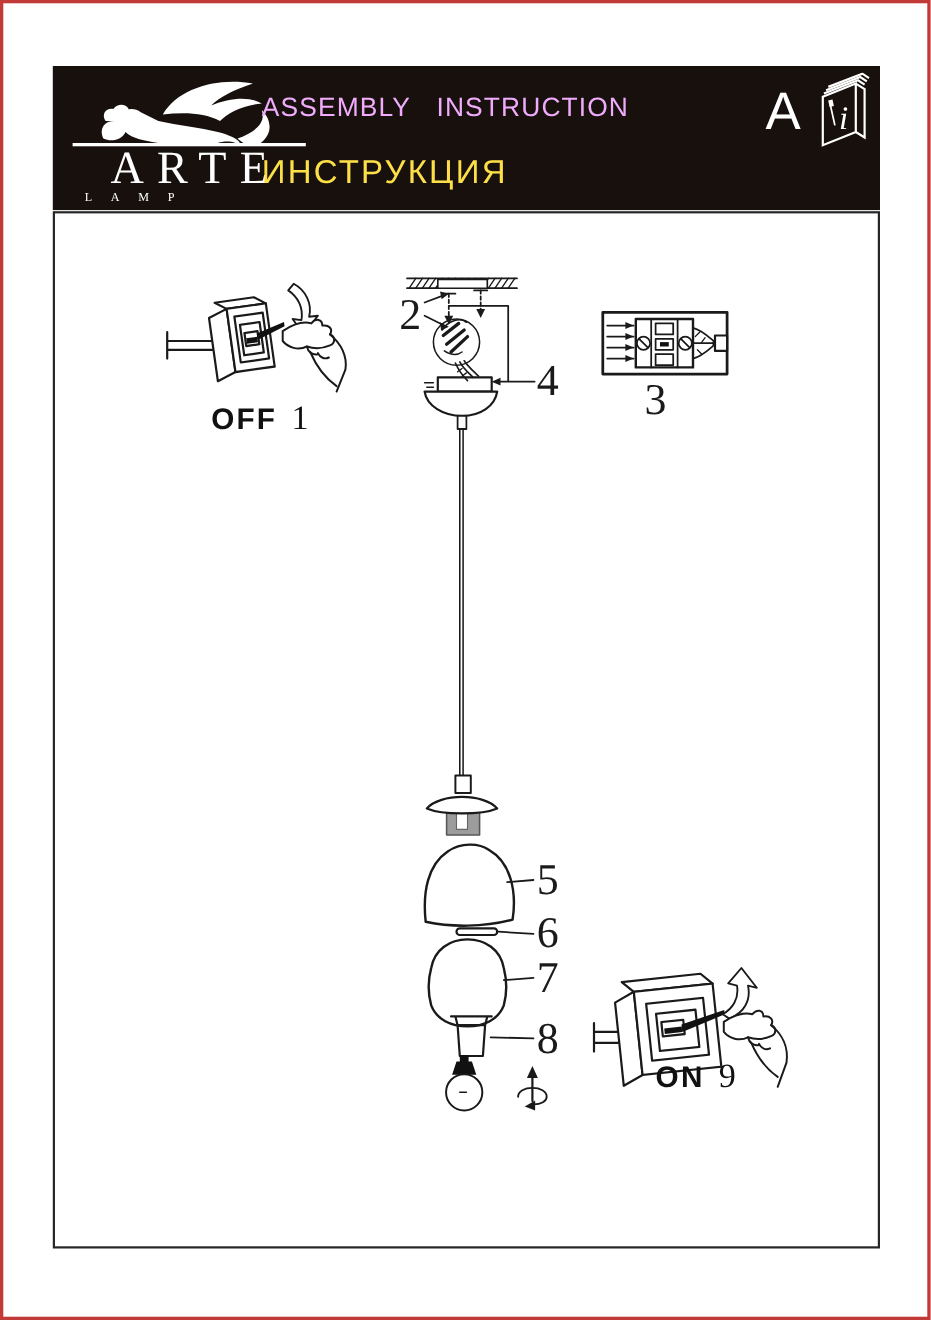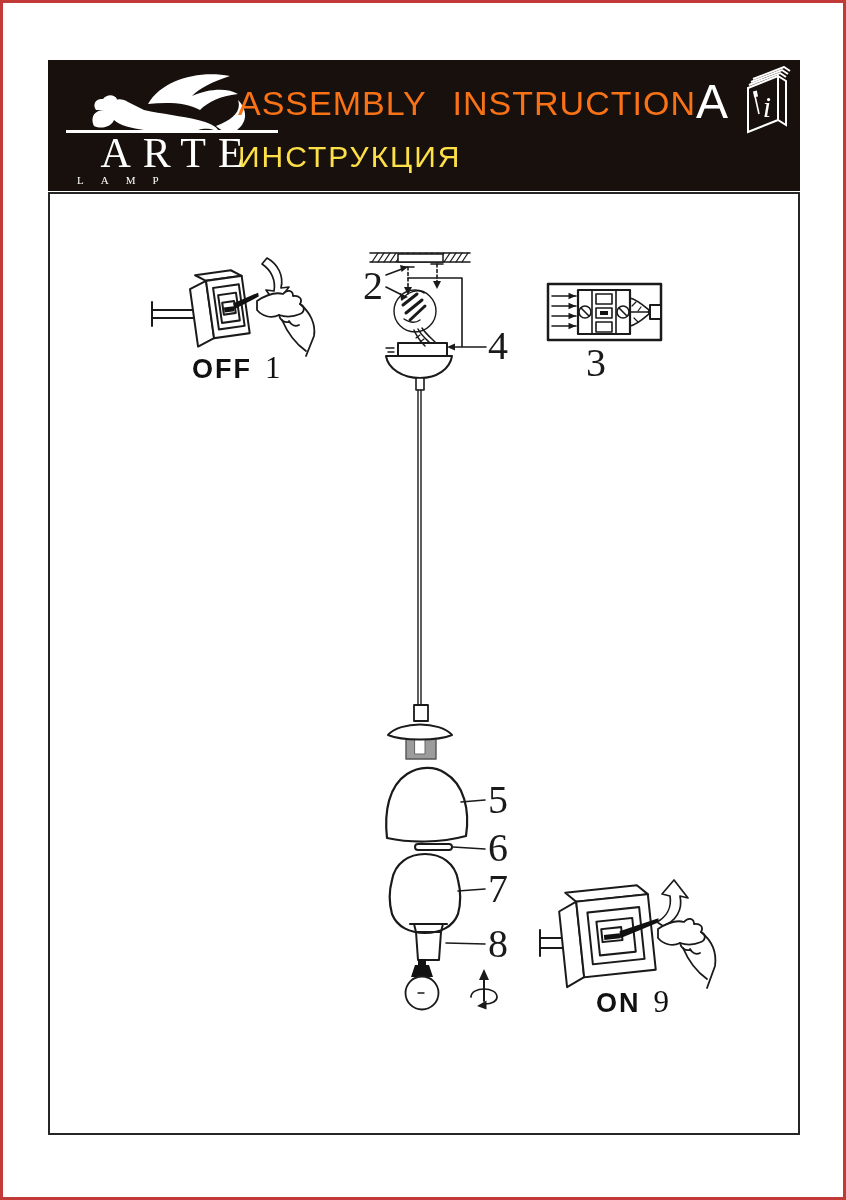--- a/index.html
+++ b/index.html
@@ -15,34 +15,34 @@
   #header-bar{left:48px;top:60px;width:752px;height:131px;background:#17100d;color:#fff;}
   #brand-logo{left:12px;top:4px;width:224px;height:124px;}
   #lion-svg{left:10px;top:6px;}
   #brand-divider{left:6px;top:66px;width:212px;height:3px;background:#fff;}
   #brand-name{left:0;top:66px;width:224px;text-align:center;
     font-family:"Liberation Serif",serif;font-size:42px;letter-spacing:12px;
     color:#fff;line-height:46px;text-indent:12px;}
   #brand-sub{left:0;top:110px;width:224px;text-align:left;
     font-family:"Liberation Serif",serif;font-size:11px;letter-spacing:17px;
     color:#fff;text-indent:17px;}
-  #title-en{left:190px;top:24px;width:420px;font-size:34px;letter-spacing:1px;
-    word-spacing:16px;color:#f97316;white-space:nowrap;}
+  #title-en{left:190px;top:24px;width:420px;font-size:24px;letter-spacing:1px;
+    word-spacing:16px;color:#f0abfc;white-space:nowrap;}
   #title-ru{left:190px;top:80px;width:300px;font-size:30px;letter-spacing:2px;color:#fde047;}
   #model-number{left:495px;top:82px;font-size:27px;font-weight:bold;letter-spacing:1.5px;color:#fff;}
   #revision-letter{left:648px;top:14px;font-size:48px;color:#fff;}
   #booklet-icon{left:688px;top:6px;}
   
   #content-panel{left:48px;top:192px;width:748px;height:939px;border:2px solid #262626;background:#fff;}
   
-  .switch-label{display:flex;align-items:baseline;gap:13px;color:#111;}
+  .switch-label{display:flex;align-items:baseline;gap:13px;color:#111;margin-top:12px;}
   .switch-word{font-size:27px;font-weight:600;letter-spacing:2px;font-family:"Liberation Sans",sans-serif;}
   .switch-num{font-size:31px;font-family:"Liberation Serif",serif;}
   #off-label{left:192px;top:350px;}
-  #on-label{left:596px;top:984px;text-align:right;}
+  #on-label{left:596px;top:948px;text-align:right;}
   
   .num{font-family:"Liberation Serif",serif;font-size:40px;fill:#1a1a1a;}
   svg{display:block;}
 </style>
 </head>
 <body>
 
 <div class="abs" id="page-frame"></div>
 
 <div class="abs" id="header-bar">

